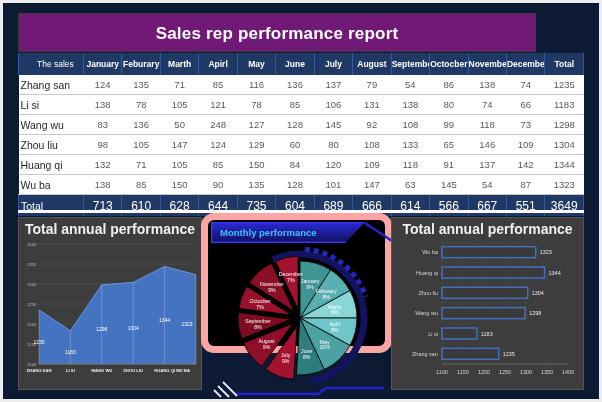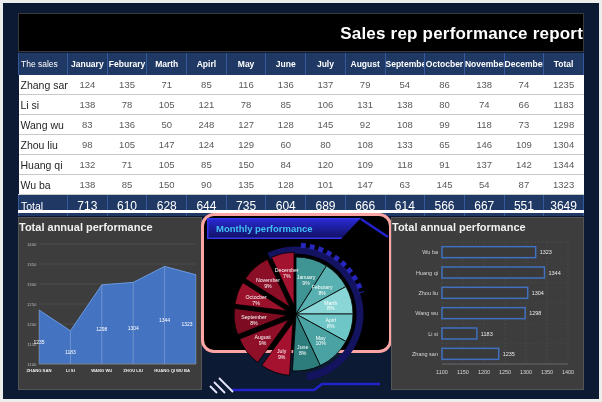--- a/index.html
+++ b/index.html
@@ -1,31 +1,31 @@
 <!DOCTYPE html>
 <html><head>
 <meta charset="utf-8">
 <style>
   html,body{margin:0;padding:0;background:#0d1a33;font-family:"Liberation Sans",sans-serif;}
   .frame{position:relative;width:602px;height:402px;background:#0d1a33;border:3px solid #ededed;box-sizing:border-box;overflow:hidden;}
-  .titlebar{position:absolute;left:15px;top:10px;width:566px;height:39px;line-height:39px;background:#000000;border:1px solid #3a3a3a;box-sizing:border-box;color:#fff;font-weight:bold;font-size:17px;text-align:right;letter-spacing:.2px;}
+  .titlebar{position:absolute;left:15px;top:10px;width:518px;height:39px;line-height:39px;background:#701a75;border:1px solid #3a3a3a;box-sizing:border-box;color:#fff;font-weight:bold;font-size:17px;text-align:center;letter-spacing:.2px;}
   #report-table{position:absolute;left:15px;top:50px;width:566px;border-collapse:collapse;table-layout:fixed;}
   #report-table th{background:#1f3864;color:#fff;font-size:8.5px;font-weight:600;height:22px;border-left:1px solid #34599c;border-right:1px solid #34599c;padding:0;overflow:hidden;white-space:nowrap;}
-  #report-table th.first{width:46px;text-align:left;padding-left:2px;font-weight:400;}
+  #report-table th.first{width:46px;text-align:left;padding-left:18px;font-weight:400;}
   #report-table tbody td{background:#ffffff;color:#595959;font-size:9.5px;text-align:center;height:19px;border-bottom:1px solid #c9c9c9;padding:0;overflow:hidden;white-space:nowrap;}
   #report-table tbody td.name{text-align:left;color:#1f1f1f;font-size:10.5px;padding-left:2px;}
   #report-table tfoot td{background:#1f3864;color:#fff;font-size:12px;text-align:center;height:21px;border-left:1px solid #34599c;border-right:1px solid #34599c;padding:0;}
   #report-table tfoot td.name{text-align:left;font-size:10.5px;padding-left:2px;}
   .table-underline{position:absolute;left:15px;top:207px;width:566px;height:3px;background:#ffffff;}
   .panel{position:absolute;background:#3d3d3d;border:1px solid #555;box-sizing:border-box;}
   .panel-left{left:15px;top:214px;width:184px;height:173px;}
   .panel-right{left:388px;top:214px;width:193px;height:173px;}
-  .panel-title{position:absolute;top:3px;left:0;width:100%;color:#f0f0f0;font-size:11px;font-weight:600;}
+  .panel-title{position:absolute;top:3px;left:0;width:100%;text-align:center;color:#f0f0f0;font-size:14px;font-weight:600;}
   .chart-box{position:absolute;left:0;top:18px;right:0;bottom:0;}
-  .panel-mid{position:absolute;left:198px;top:210px;width:191px;height:140px;background:#000;border:3px solid #fca5a5;border-radius:13px;box-sizing:border-box;}
+  .panel-mid{position:absolute;left:198px;top:210px;width:191px;height:140px;background:#000;border:7px solid #fca5a5;border-radius:13px;box-sizing:border-box;}
   .banner{position:absolute;left:3px;top:2px;width:154px;height:21px;line-height:21px;background:linear-gradient(180deg,#2a2ad8,#10105e);box-shadow:inset 0 0 0 1.5px #3535f0;clip-path:polygon(0 0,100% 0,87% 100%,0 100%);color:#3fc1f2;font-size:9.5px;font-weight:bold;padding-left:9px;box-sizing:border-box;}
   .pie-box{position:absolute;left:0;top:0;right:0;bottom:0;}
   svg{display:block;}
 </style>
 </head>
 <body>
 
 <div class="frame">
   <div class="titlebar">Sales rep performance report</div>
 

